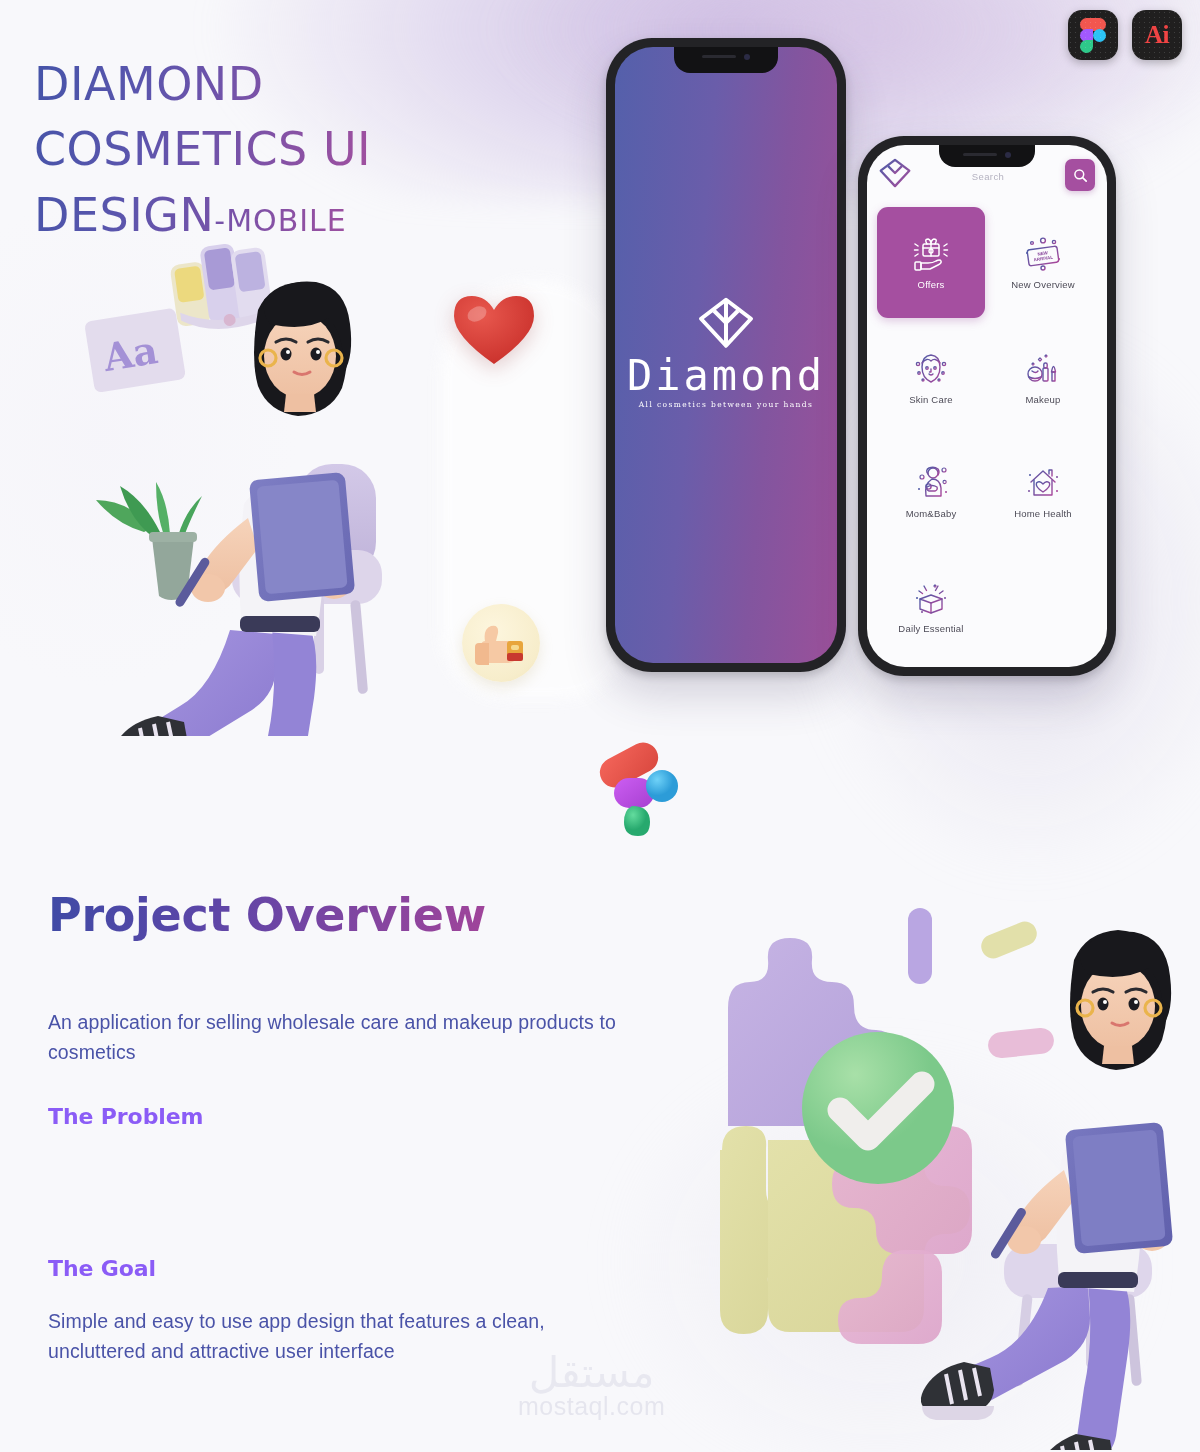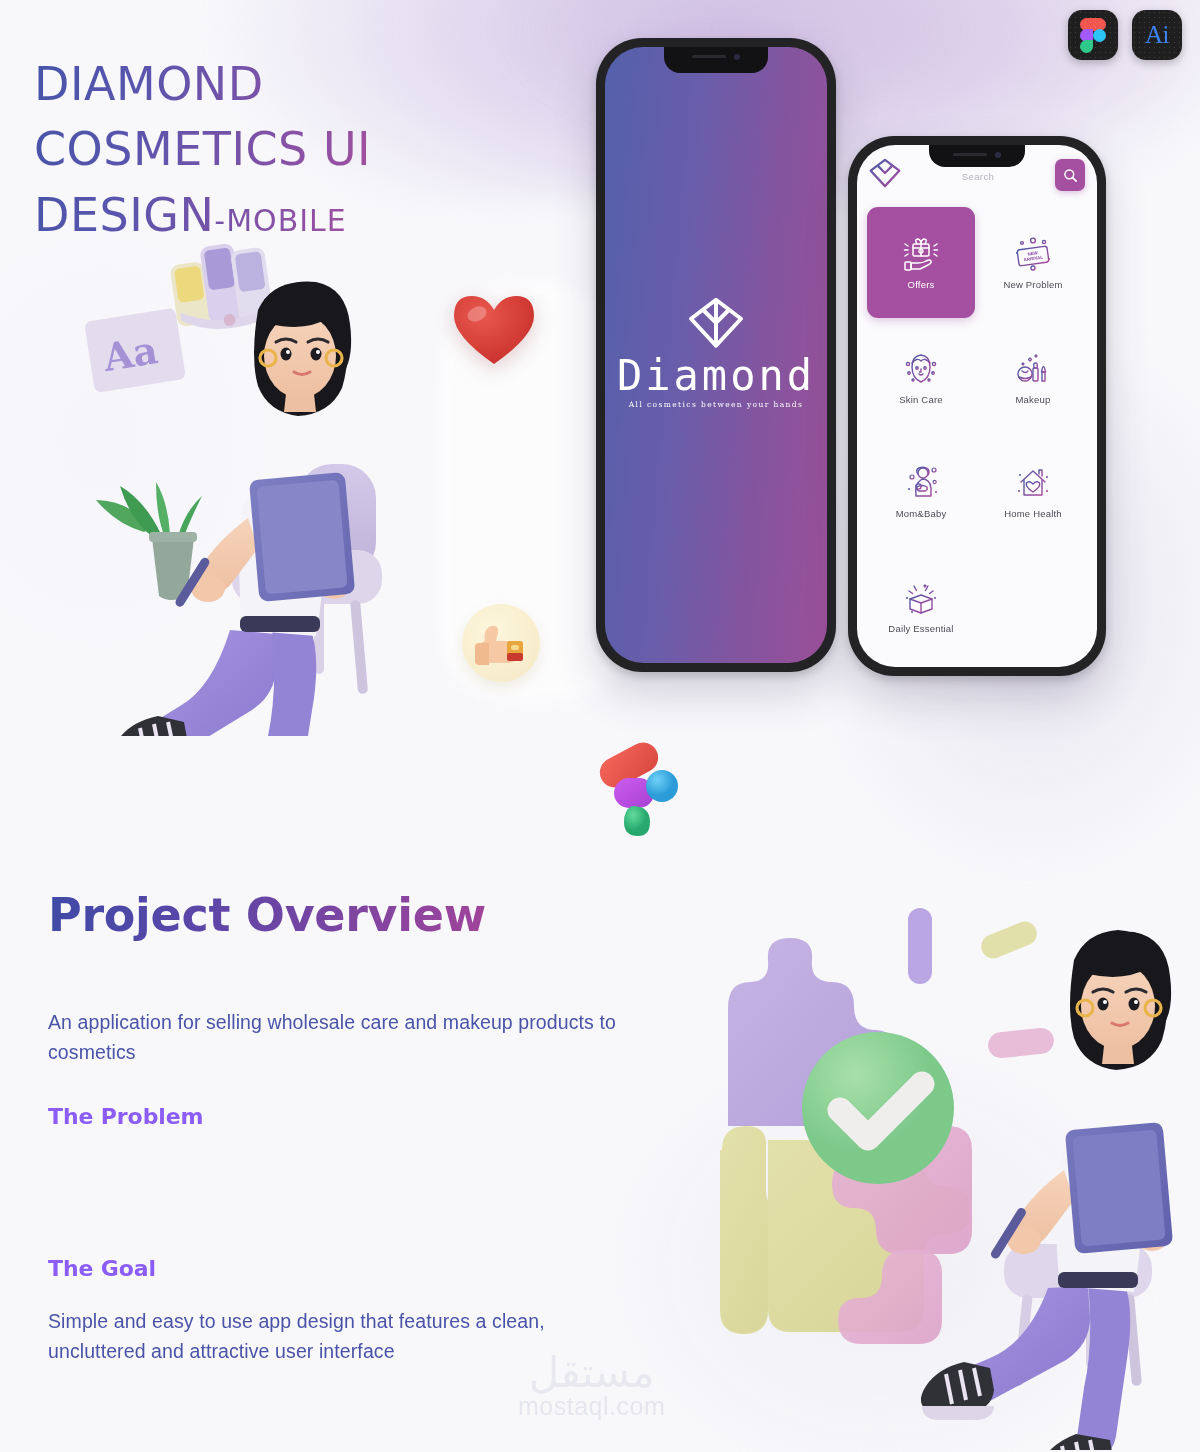--- a/index.html
+++ b/index.html
@@ -51,42 +51,42 @@
     display:flex; align-items:center; justify-content:center;
     box-shadow:0 3px 9px rgba(0,0,0,.25); position:relative; overflow:hidden;
   }
   .badge::after{
     content:""; position:absolute; inset:0;
     background-image:radial-gradient(rgba(255,255,255,.14) .8px, transparent .9px);
     background-size:5px 5px;
   }
   .fig-wrap { position:relative; width:26px; height:34px; }
   .fig-p { position:absolute; border-radius:50%; }
-  .ai-text { color:#3b82f6; font-size:25px; font-weight:400; letter-spacing:-.5px;
+  .ai-text { color:#ef4444; font-size:25px; font-weight:700; letter-spacing:-.5px;
              font-family:"Liberation Serif", serif; z-index:2; }
 
   
   .headline {
     position:absolute; left:34px; top:52px; z-index:30;
     font-size:46px; line-height:1.42; font-weight:400;
     letter-spacing:.5px;
     background:linear-gradient(100deg,#4554a8 0%,#5a55ad 30%,#7a52a8 62%,#a44f9e 100%);
     -webkit-background-clip:text; background-clip:text; color:transparent;
     font-family:"DejaVu Sans", sans-serif;
   }
   .headline .small { font-size:30px; letter-spacing:1px; }
 
   
   .illo-top { position:absolute; left:62px; top:236px; width:400px; height:500px; z-index:25; }
 
   
   .phone {
     position:absolute; border-radius:46px; background:#232326;
     box-shadow:0 22px 44px rgba(60,50,90,.20), 0 4px 10px rgba(0,0,0,.18);
-    padding:9px; z-index:20;
+    padding:9px; z-index:20;margin-left:10px;
   }
   .phone .screen { width:100%; height:100%; border-radius:38px; overflow:hidden; position:relative; }
   .notch {
     position:absolute; left:50%; transform:translateX(-50%); top:0;
     background:#121214; border-radius:0 0 16px 16px; z-index:6;
     display:flex; align-items:flex-start; justify-content:center; gap:8px;
   }
   .notch .speaker { width:34px; height:3px; background:#2a2a31; border-radius:2px; margin-top:8px; }
   .notch .cam { width:6px; height:6px; border-radius:50%; background:#2b2b45; margin-top:7px; }
 
@@ -445,21 +445,21 @@
                   <circle cx="21" cy="5.5" r="2.4"></circle>
                 <circle cx="10" cy="8" r="1.4"></circle>
                   <circle cx="32" cy="7" r="1.6"></circle>
                   <circle cx="21" cy="33" r="2"></circle>
                 <path d="M5 18 l.01 0 M37 24 l.01 0" stroke-width="2" stroke-linecap="round"></path>
               </g>
               <text x="21" y="20" font-size="4.5" font-weight="700" fill="#8b4a9e" text-anchor="middle" transform="rotate(-8 21 21)">NEW</text>
               <text x="21" y="25" font-size="4.5" font-weight="700" fill="#8b4a9e" text-anchor="middle" transform="rotate(-8 21 21)">ARRIVAL</text>
             </svg>
           </div>
-          <div class="lb">New Problem</div>
+          <div class="lb">New Overview</div>
         </div>
 
         <div class="tile">
           <div class="ic">
             <svg width="42" height="38" viewBox="0 0 42 38">
               <g fill="none" stroke="url(#g1)" stroke-width="1.4" stroke-linecap="round" stroke-linejoin="round">
                 <path d="M12 17 Q12 6 21 5 Q30 6 30 17 Q30 28 21 32 Q12 28 12 17 Z"></path>
                 <path d="M12 13 Q17 7 21 11 Q25 7 30 13"></path>
                 <circle cx="17" cy="18" r="1.2"></circle>
                   <circle cx="25" cy="18" r="1.2"></circle>

